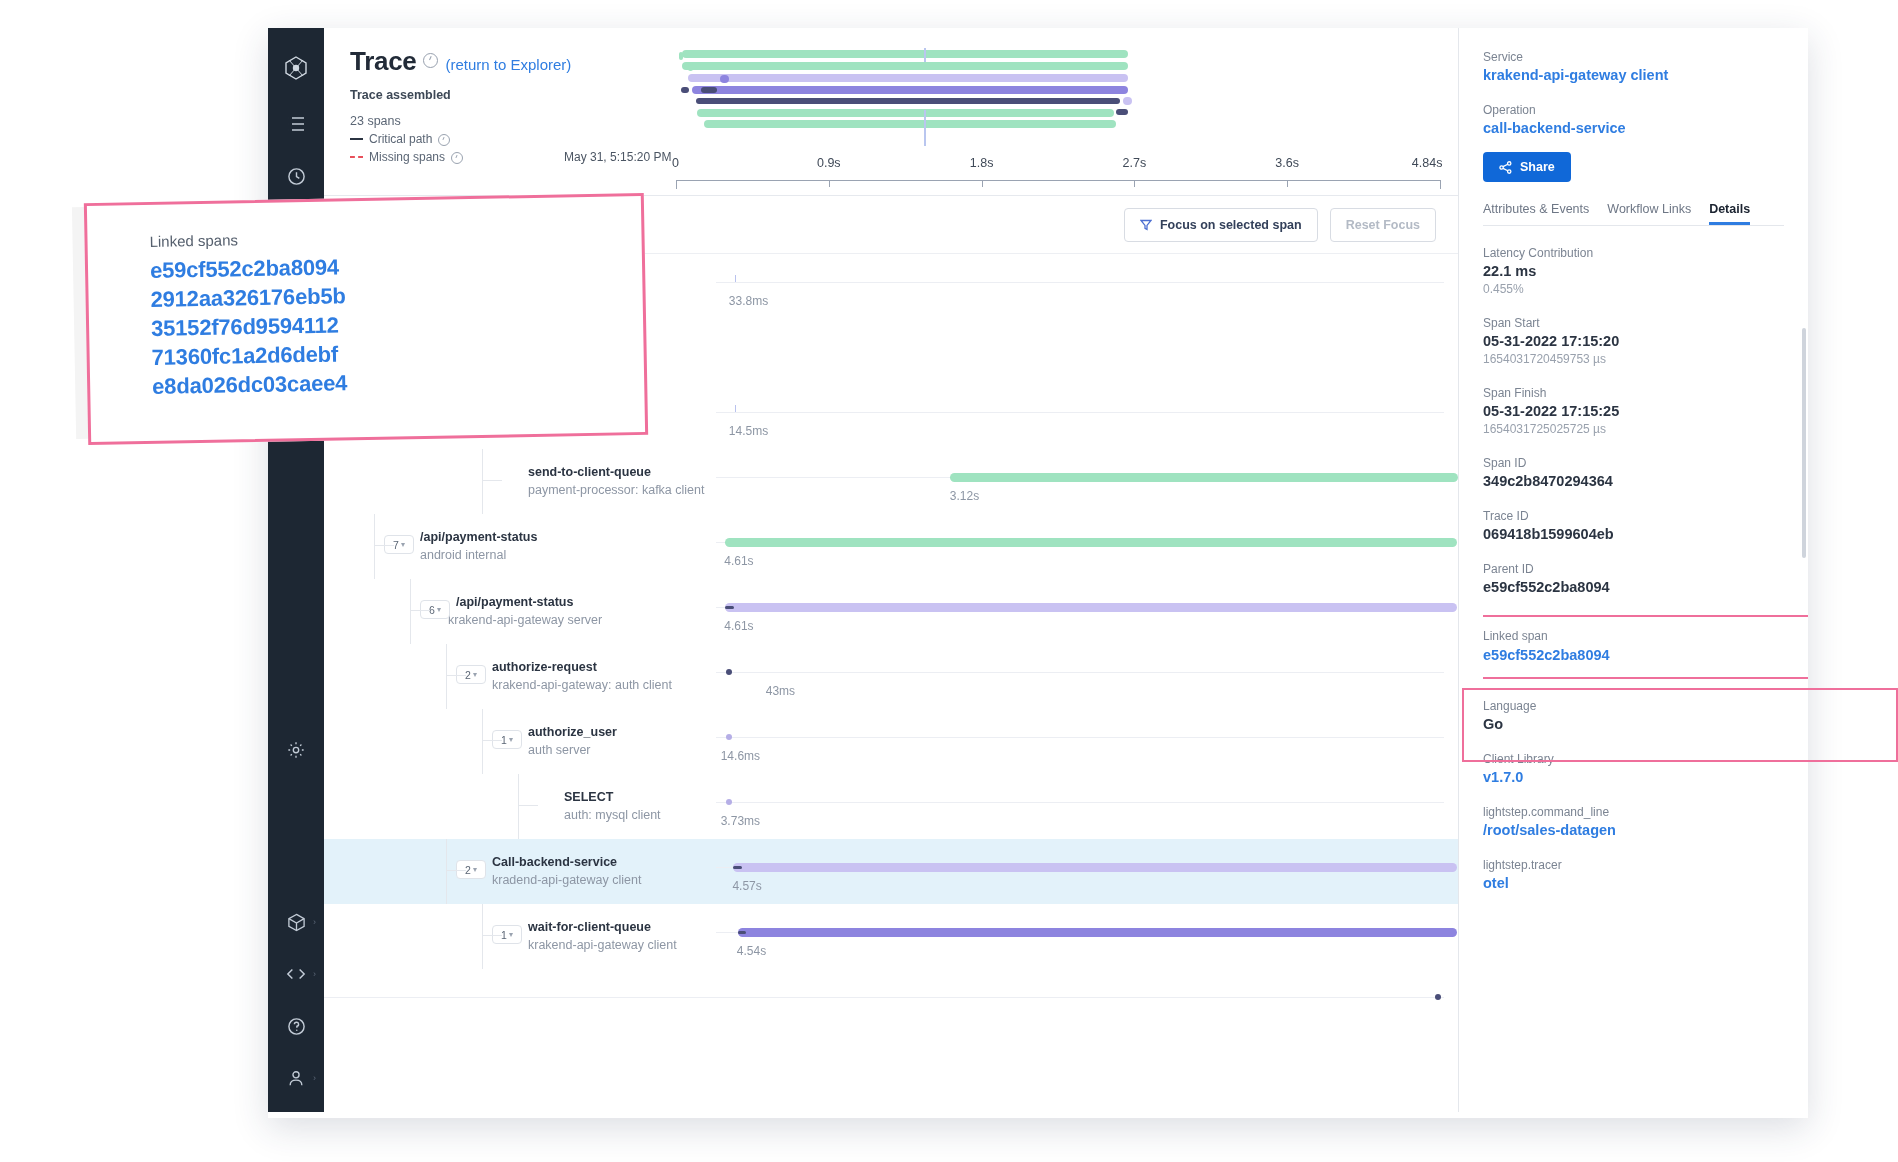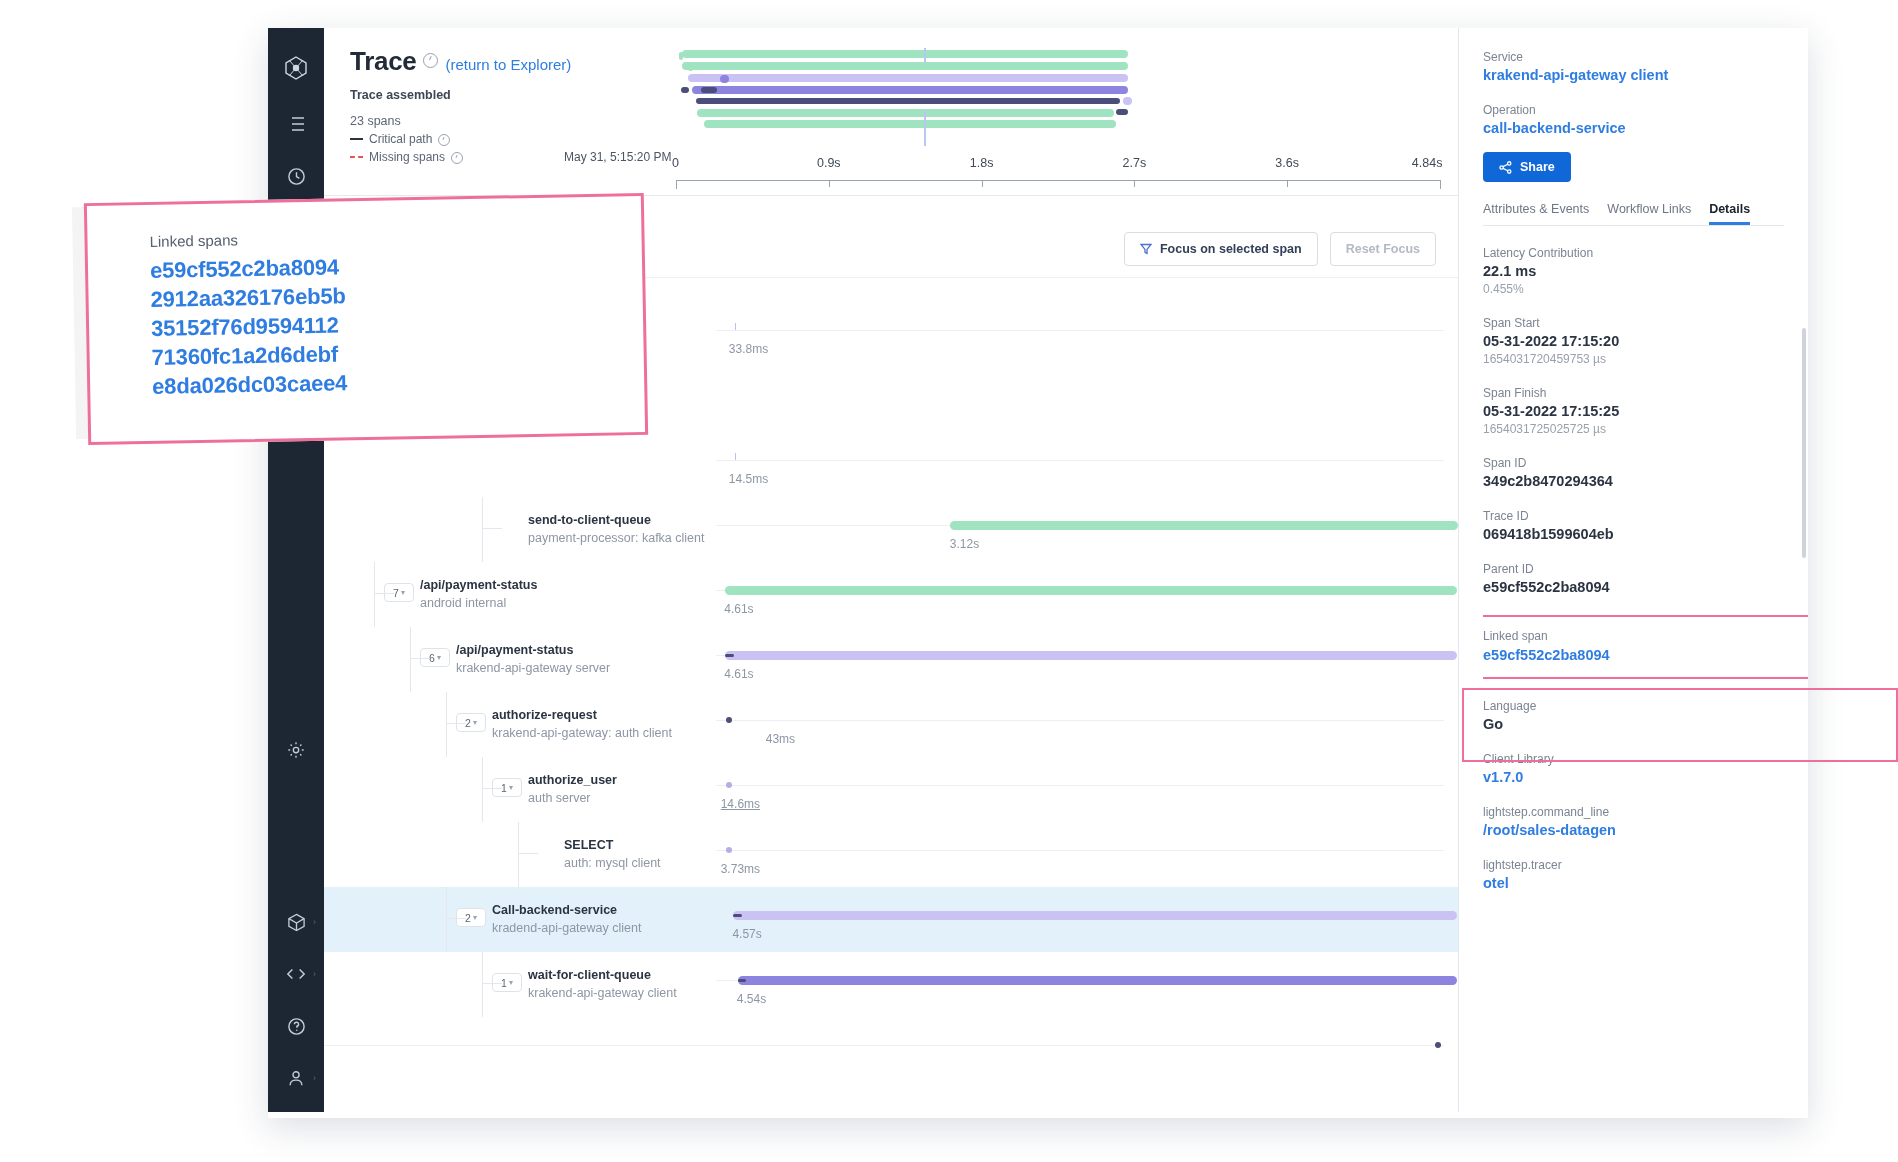--- a/index.html
+++ b/index.html
@@ -30,21 +30,20 @@
   .nav-icon svg{display:block;}
   .nav-spacer{flex:1 1 auto;}
   .nav-caret{
     position:absolute;right:-5px;width:10px;height:10px;
     color:#5c6878;font-size:9px;line-height:10px;
   }
   
   .main{
     flex:1 1 auto;display:flex;flex-direction:column;min-width:0;position:relative;
     background:#fff;
-    gap:24px;
   }
   .trace-header{
     display:flex;padding:18px 0 0 26px;position:relative;height:168px;
     box-sizing:border-box;
   }
   .hdr-left{width:330px;flex:0 0 330px;}
   .title-row{display:flex;align-items:baseline;gap:7px;}
   .title-row .t-big{
     font-size:26px;font-weight:700;color:#222b38;letter-spacing:-.3px;
   }
@@ -376,21 +375,21 @@
           </div>
           <div class="bar-cell">
             <div class="track"></div>
             <div class="bar" style="left: 1.2%; width: 98.6%; background: rgb(159, 227, 192);"></div>
             <div class="dur" style="left: calc(1.2% + 14px);">4.61s</div>
           </div>
         </div>
         <div class="row">
           <div class="row-labels">
             <div class="lbl-op" style="left: 132px;">/api/payment-status</div>
-            <div class="lbl-svc" style="left: 132px; text-align: right;">krakend-api-gateway server</div>
+            <div class="lbl-svc" style="left: 124px; text-align: right;">krakend-api-gateway server</div>
             <div class="chev" style="left: 96px;">
               <span>6</span>
               <i>▾</i>
             </div>
             <div class="tree">
               <div class="tl" style="left:86px;top:0;width:1px;height:32px;"></div>
               <div class="tl" style="left:86px;top:31px;width:20px;height:1px;"></div>
               <div class="tl" style="left:86px;top:32px;width:1px;height:33px;"></div>
             </div>
           </div>
@@ -431,21 +430,21 @@
             </div>
             <div class="tree">
               <div class="tl" style="left:158px;top:0;width:1px;height:32px;"></div>
               <div class="tl" style="left:158px;top:31px;width:20px;height:1px;"></div>
               <div class="tl" style="left:158px;top:32px;width:1px;height:33px;"></div>
             </div>
           </div>
           <div class="bar-cell">
             <div class="track"></div>
             <div class="dot" style="left: 1.4%; background: rgb(181, 174, 230);"></div>
-            <div class="dur" style="left: calc(1.4% + 14px); text-decoration: underline;">14.6ms</div>
+            <div class="dur" style="left: calc(1.4% + 14px);">14.6ms</div>
           </div>
         </div>
         <div class="row">
           <div class="row-labels">
             <div class="lbl-op" style="left: 240px;">SELECT</div>
             <div class="lbl-svc" style="left: 240px;">auth: mysql client</div>
             <div class="tree">
               <div class="tl" style="left:194px;top:0;width:1px;height:32px;"></div>
               <div class="tl" style="left:194px;top:31px;width:20px;height:1px;"></div>
               <div class="tl" style="left:194px;top:32px;width:1px;height:33px;"></div>

